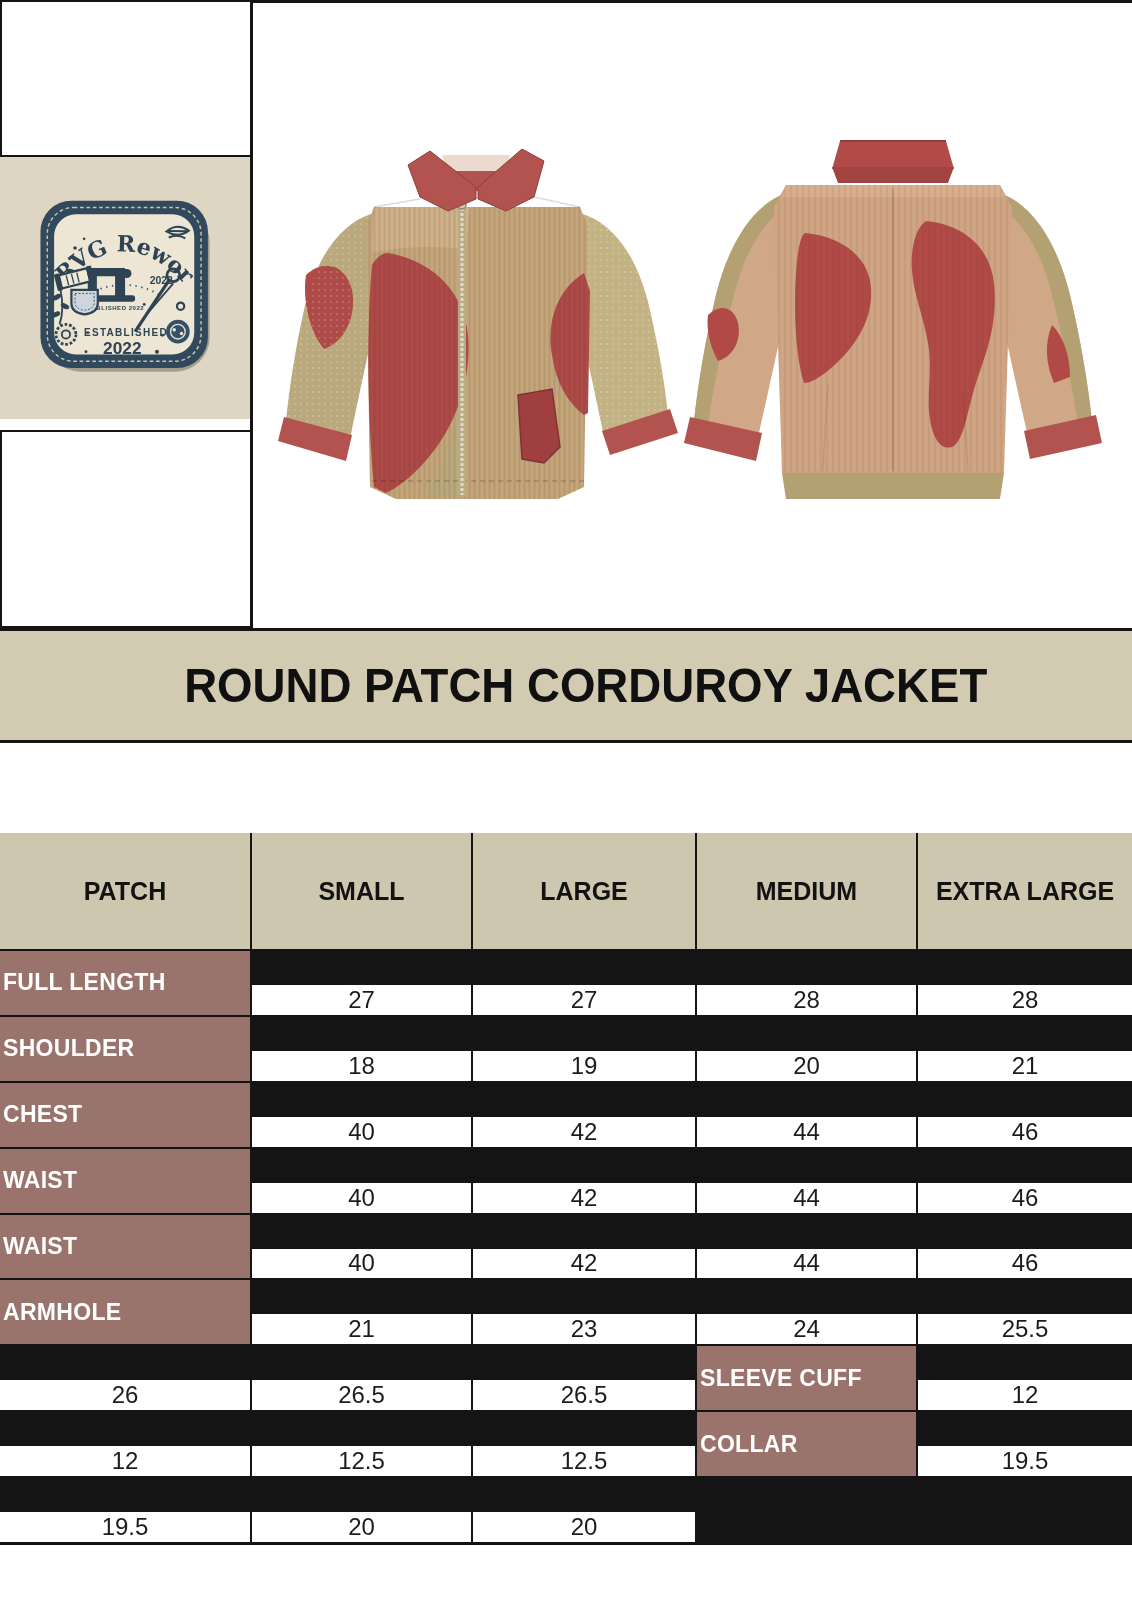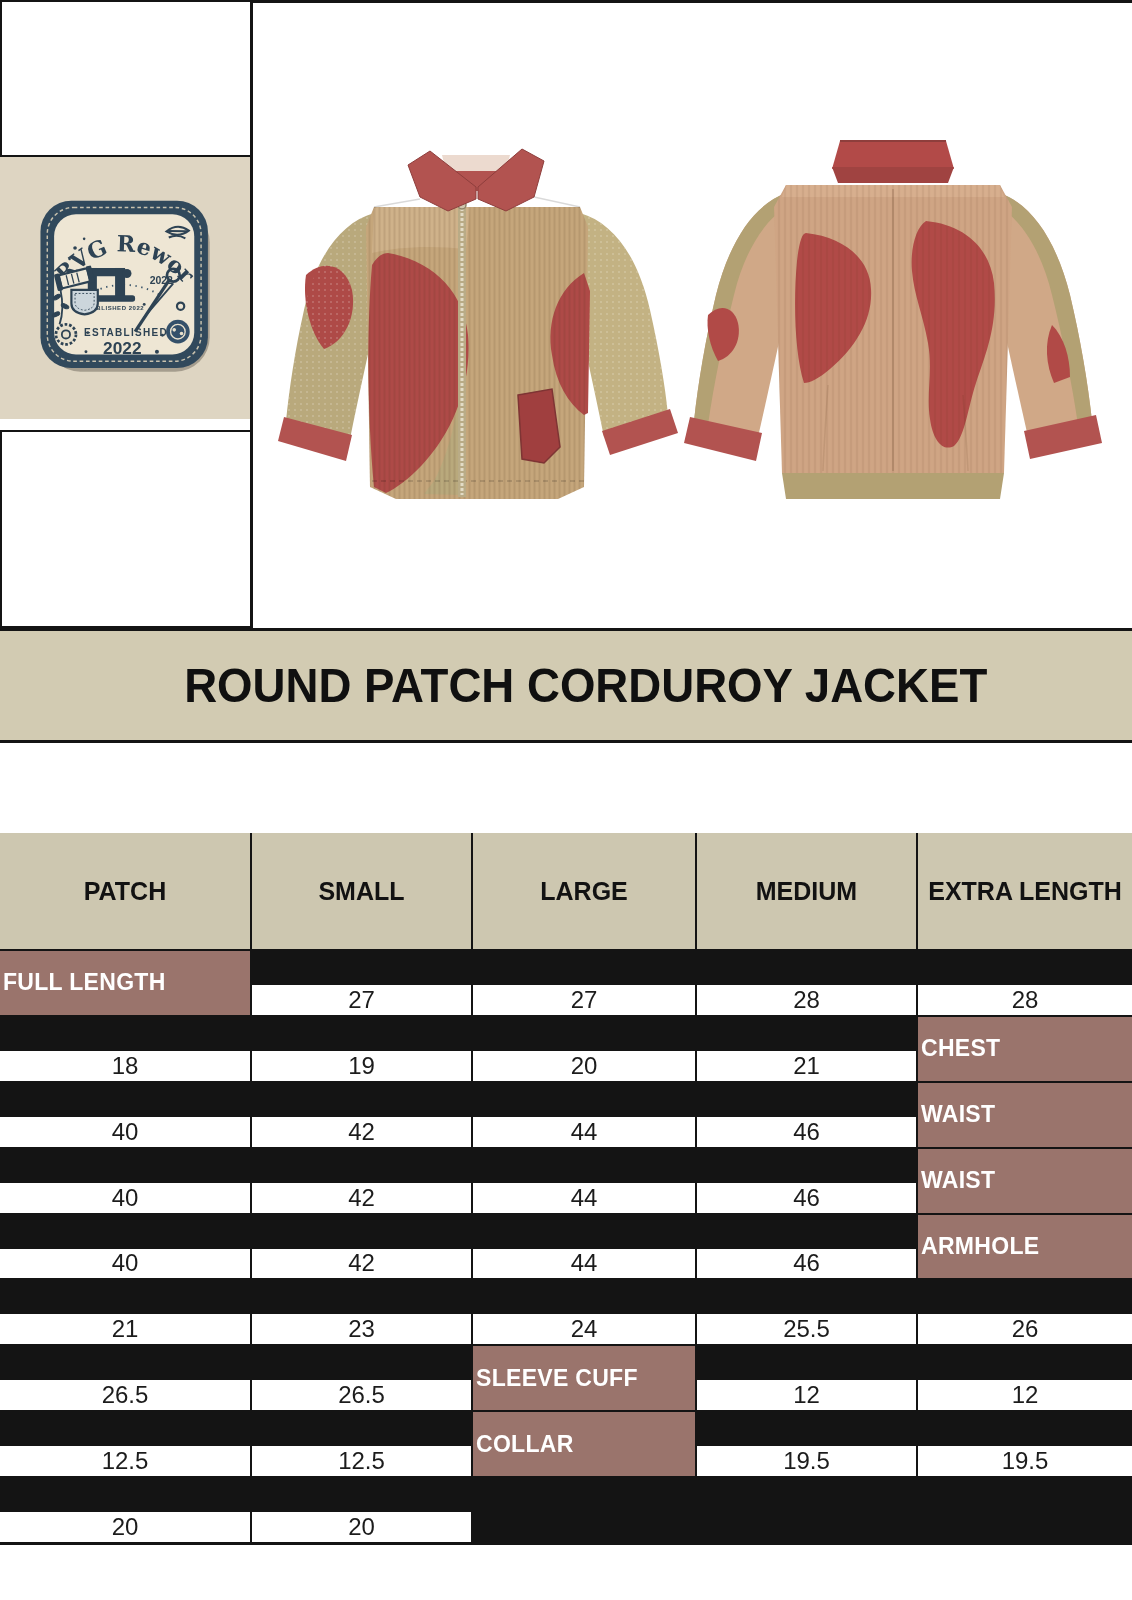--- a/index.html
+++ b/index.html
@@ -225,26 +225,27 @@
   <div class="title-bar">
     <div class="title">ROUND PATCH CORDUROY JACKET</div>
   </div>
 
 
   <div class="size-table">
       <div class="cell head">PATCH</div>
       <div class="cell head">SMALL</div>
       <div class="cell head">LARGE</div>
       <div class="cell head">MEDIUM</div>
-      <div class="cell head">EXTRA LENGTH</div>
+      <div class="cell head">EXTRA LARGE</div>
       <div class="cell label">FULL LENGTH</div>
       <div class="cell value">27</div>
       <div class="cell value">27</div>
       <div class="cell value">28</div>
       <div class="cell value">28</div>
+      <div class="cell label">SHOULDER</div>
       <div class="cell value">18</div>
       <div class="cell value">19</div>
       <div class="cell value">20</div>
       <div class="cell value">21</div>
       <div class="cell label">CHEST</div>
       <div class="cell value">40</div>
       <div class="cell value">42</div>
       <div class="cell value">44</div>
       <div class="cell value">46</div>
       <div class="cell label">WAIST</div>

